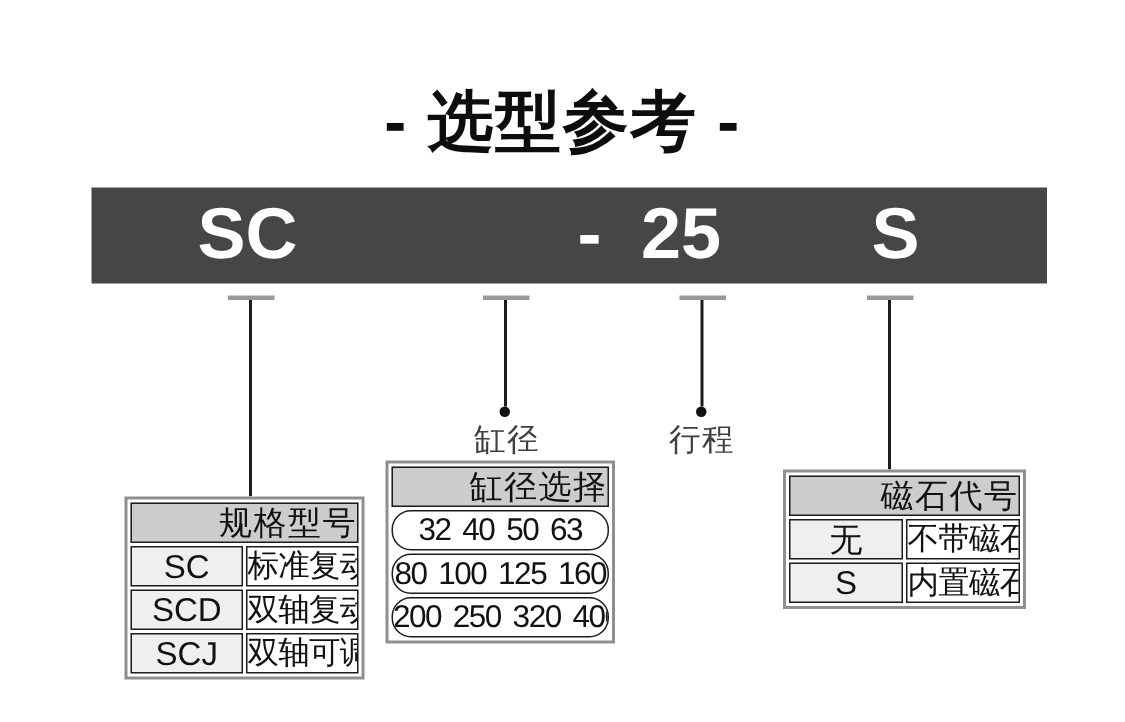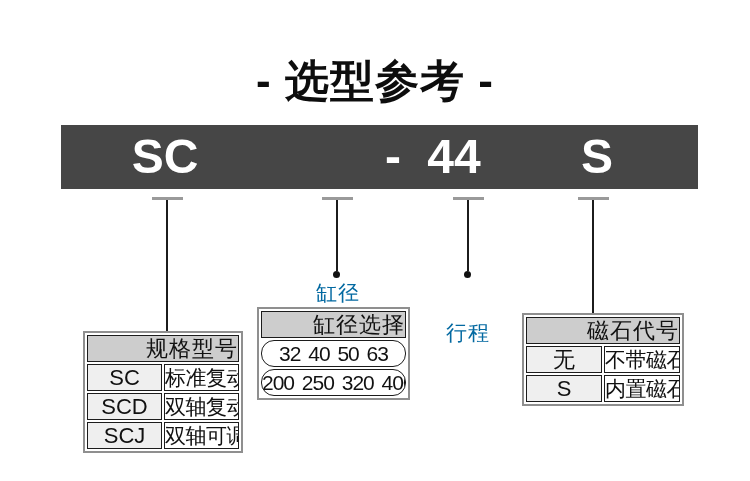--- a/index.html
+++ b/index.html
@@ -34,24 +34,24 @@
   .tick-0{left:152px;} .tick-1{left:322px;} .tick-2{left:453px;} .tick-3{left:578px;}
   .vline{position:absolute;width:2px;background:#1c1c1c;top:200px;}
   .vline-0{left:166px;height:131px;}  
   .vline-1{left:336px;height:71px;}   
   .vline-2{left:467px;height:71px;}   
   .vline-3{left:592px;height:113px;}  
   .dot{position:absolute;width:7px;height:7px;border-radius:50%;background:#111;top:271px;}
   .dot-1{left:333px;} .dot-2{left:464px;}
   .callout-label{
     position:absolute;top:279px;transform:translateX(-50%);
-    font-size:21px;color:#0369a1;white-space:nowrap;letter-spacing:1px;
+    font-size:21px;color:#404040;white-space:nowrap;letter-spacing:1px;
   }
   .label-bore{left:338px;}
-  .label-stroke{left:468px;margin-top:40px;}
+  .label-stroke{left:468px;}
   
   table.ref{
     position:absolute;border-collapse:separate;border-spacing:2px;
     border:2px solid #8f8f8f;background:#ffffff;table-layout:fixed;
   }
   table.ref td{
     border:1px solid #1c1c1c;text-align:center;vertical-align:middle;
     padding:0;font-size:21px;line-height:25px;height:25px;
     letter-spacing:-0.5px;white-space:nowrap;overflow:hidden;
   }
@@ -67,21 +67,21 @@
 </head>
 <body>
 
 <div id="canvas">
 
   <div class="page-title">- 选型参考 -</div>
 
   <div class="banner">
     <span class="seg seg-0">SC</span>
     <span class="seg seg-2">-</span>
-    <span class="seg seg-3">44</span>
+    <span class="seg seg-3">25</span>
     <span class="seg seg-4">S</span>
   </div>
 
   <div class="tick tick-0"></div>
   <div class="tick tick-1"></div>
   <div class="tick tick-2"></div>
   <div class="tick tick-3"></div>
 
   <div class="vline vline-0"></div>
   <div class="vline vline-1"></div>
@@ -116,20 +116,23 @@
 
   <table class="ref" id="bore-table">
     <tbody>
         <tr>
       <td class="hdr">缸径选择</td>
     </tr>
     <tr>
       <td class="num">32 40 50 63</td>
     </tr>
     <tr>
+      <td class="num">80 100 125 160</td>
+    </tr>
+    <tr>
       <td class="num">200 250 320 400</td>
     </tr>
   </tbody>
     </table>
 
   <table class="ref" id="magnet-table">
     <tbody>
         <tr>
       <td class="hdr" colspan="2">磁石代号</td>
     </tr>

